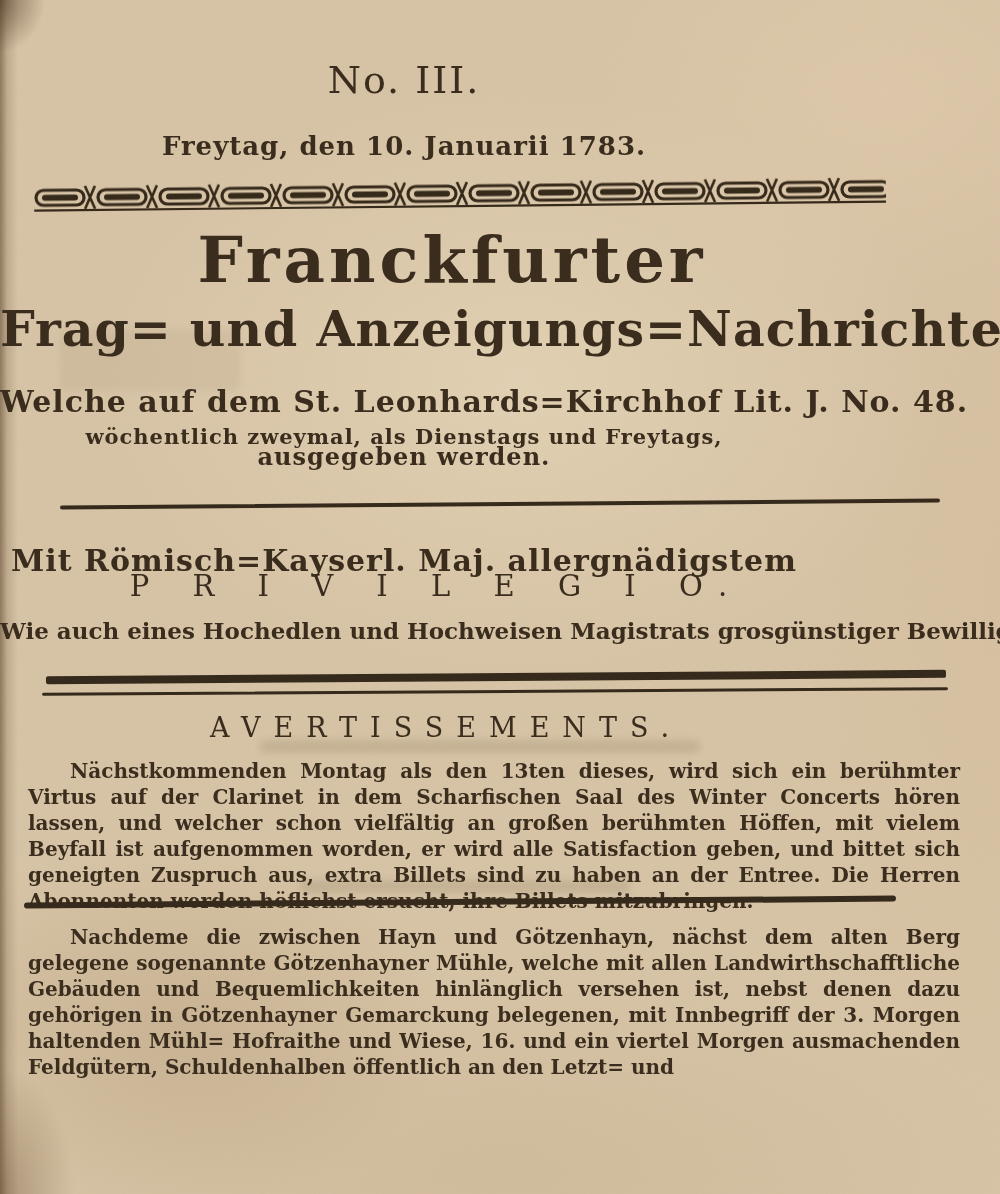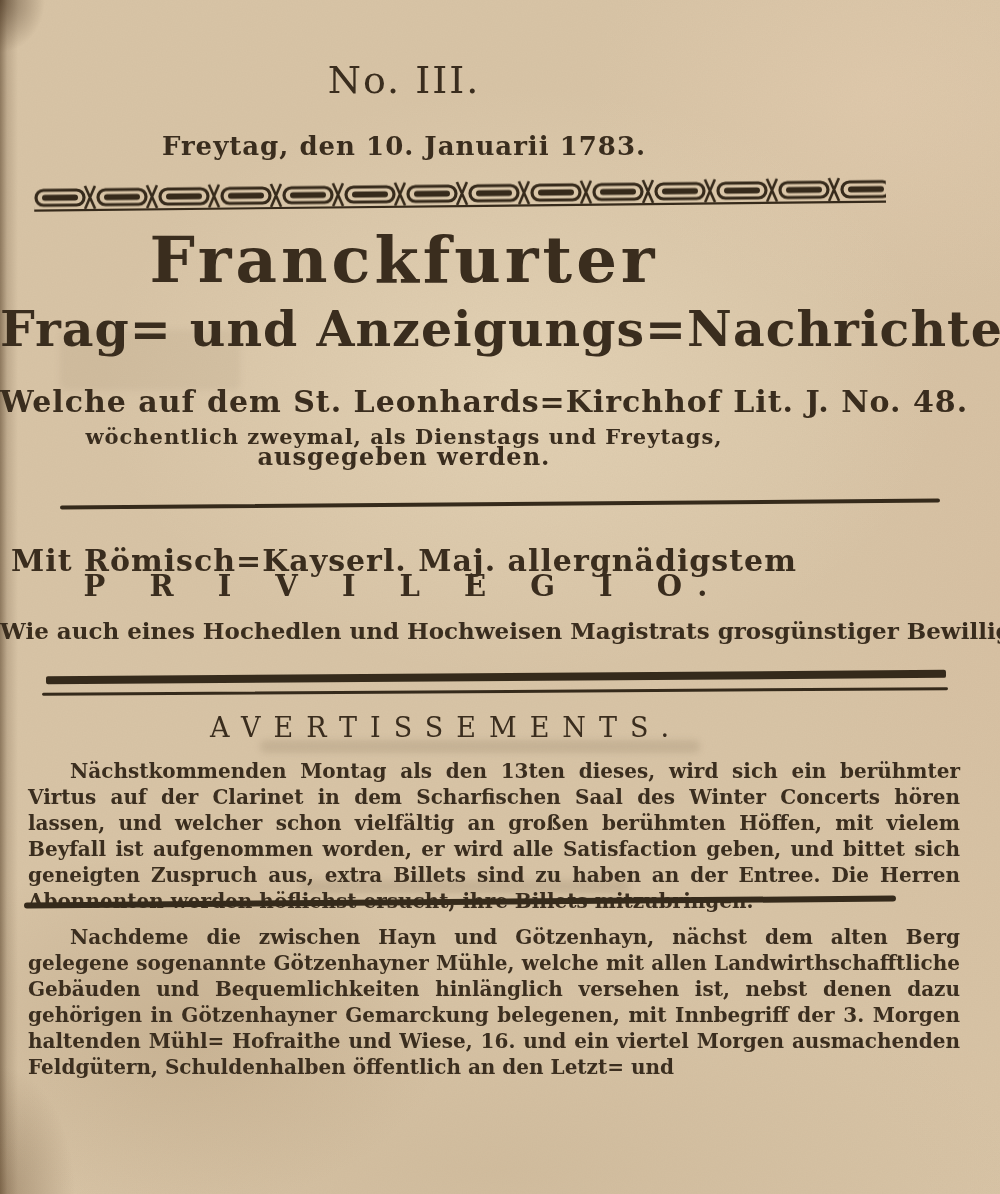--- a/index.html
+++ b/index.html
@@ -37,27 +37,27 @@
   .bleed{
     position:absolute;pointer-events:none;filter:blur(3px);
     background:rgba(112,92,66,.16);border-radius:6px;
   }
 
   
   .centered{position:absolute;left:0;width:808px;text-align:center;white-space:nowrap;}
   .frak{font-weight:bold;letter-spacing:1px;}
   .issue{top:58px;font-size:38px;letter-spacing:2px;}
   .dateline{top:110px;font-size:26px;margin-top:21px;}
-  .title1{top:222px;font-size:64px;letter-spacing:4px;}
+  .title1{top:222px;font-size:64px;letter-spacing:4px;margin-left:48px;}
   .title2{top:300px;font-size:49px;letter-spacing:1px;}
   .sub1{top:384px;font-size:30px;}
   .sub2{top:424px;font-size:21px;}
   .sub3{top:442px;font-size:24px;}
   .priv1{top:543px;font-size:30px;}
-  .priv2{top:569px;font-size:29px;font-weight:bold;letter-spacing:17px;}
+  .priv2{top:569px;font-size:29px;font-weight:normal;letter-spacing:17px;padding-left:33px;}
   .priv3{top:617px;font-size:23px;letter-spacing:0;}
   .avert{top:712px;font-size:27px;font-weight:normal;letter-spacing:13px;padding-left:42px;}
 
   .para{
     position:absolute;left:28px;width:932px;
     font-size:20px;line-height:26px;font-weight:bold;
     text-align:justify;text-indent:42px;letter-spacing:0;
     color:#3b2e1f;
   }
   .para1{top:758px;}

